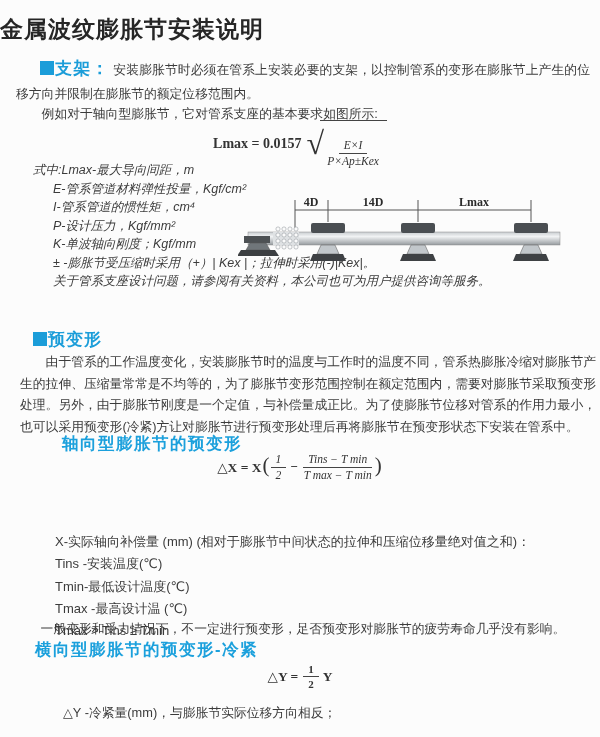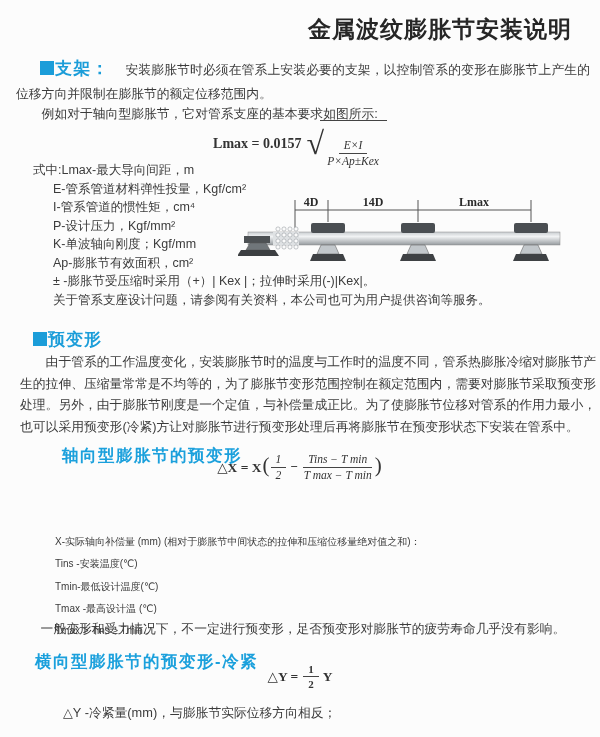--- a/index.html
+++ b/index.html
@@ -7,62 +7,62 @@
     width:600px;height:737px;
     font-family:"Liberation Sans","DejaVu Sans",sans-serif;
     background:#f4f4f4;
   }
   .page{
     position:relative;width:600px;height:737px;overflow:hidden;
     background:#fcfcfc;color:#3b3b3b;
   }
   .abs{position:absolute;}
   .page-title{
-    top:14px;left:0;width:572px;text-align:right;
+    top:14px;left:0;width:572px;text-align:left;
     font-size:23px;font-weight:bold;color:#262626;letter-spacing:1px;
   }
   .sec-square{
     display:inline-block;width:14px;height:14px;background:#1b9dd9;
     vertical-align:-1px;margin-right:1px;
   }
   .sec-title{
-    font-size:17px;font-weight:bold;color:#1b9dd9;margin-right:16px;letter-spacing:1px;
+    font-size:17px;font-weight:bold;color:#1b9dd9;margin-right:4px;letter-spacing:1px;
   }
   .body-txt{font-size:12.8px;line-height:24px;}
   .p-support{top:57px;left:16px;width:574px;text-indent:24px;text-align:justify;}
   .p-example{top:102px;left:16px;width:574px;text-indent:2em;}
   
   .formula{display:flex;align-items:center;justify-content:center;
     font-family:"Liberation Serif","DejaVu Serif",serif;color:#333;}
   .f1{top:120px;left:0;width:600px;}
   .f1 .f-lhs{font-weight:bold;font-size:14px;margin-right:5px;}
   .sqrt-glyph{font-size:32px;line-height:30px;font-weight:400;margin-right:-4px;transform:translateY(-1px);}
   .radicand{border-top:1.6px solid #444;padding:14px 6px 0 5px;}
   .frac{display:inline-flex;flex-direction:column;align-items:center;
     font-size:11.5px;font-style:italic;line-height:1.3;}
   .frac .num{border-bottom:1px solid #444;padding:0 5px;}
   .frac .den{padding:0 2px;}
   
   .defs{top:161px;left:33px;width:540px;font-size:12.5px;line-height:18.5px;}
-  .def-item{padding-left:20px;}
+  .def-item{padding-left:20px;font-style:italic;}
   .def-item.first{padding-left:0;}
   
   .diagram{top:192px;left:238px;}
   .dim-label{font-family:"Liberation Serif","DejaVu Serif",serif;font-weight:bold;font-size:12px;fill:#2b2b2b;}
   .p-predeform{top:351px;left:20px;width:576px;text-indent:2em;text-align:justify;line-height:21.5px;}
   .sub-heading{
-    font-size:16.5px;font-weight:bold;color:#1ba0dc;letter-spacing:1.5px;margin-top:12px;
+    font-size:16.5px;font-weight:bold;color:#1ba0dc;letter-spacing:1.5px;
   }
   .h-axial{top:433px;left:62px;}
   .f2{top:452px;left:0;width:600px;font-size:13px;text-align:center;}
   .f2 .f-lhs{font-weight:bold;font-size:13.5px;}
   .f2 .paren{font-size:21px;font-weight:400;margin:0 1px;transform:translateY(-2px);}
   .f2 .minus{margin:0 4px;font-weight:bold;}
   .p-axial-explain{top:489px;left:15px;width:576px;text-indent:2em;text-align:justify;line-height:21.5px;}
-  .axial-items{top:531px;left:55px;width:530px;font-size:10px;line-height:22.3px;}
+  .axial-items{top:531px;left:55px;width:530px;font-size:13px;line-height:22.3px;}
   .p-axial-close{top:617px;left:15px;width:576px;text-indent:2em;}
   .h-lateral{top:639px;left:35px;}
   .f3{top:662px;left:0;width:600px;font-size:13.5px;}
   .f3 .f-lhs,.f3 .f-rhs{font-weight:bold;}
   .f3 .f-rhs{margin-left:4px;}
   .f3 .frac{font-style:normal;font-weight:bold;font-size:11px;margin-left:5px;}
   .p-final{top:701px;left:63px;width:520px;}
 </style>
 </head>
 <body>
@@ -85,21 +85,20 @@
       </span>
     </span>
   </div>
 
   <div class="abs defs">
     <div class="def-item first">式中:Lmax-最大导向间距，m</div>
     <div class="def-item">E-管系管道材料弹性投量，Kgf/cm²</div>
     <div class="def-item">I-管系管道的惯性矩，cm⁴</div>
     <div class="def-item">P-设计压力，Kgf/mm²</div>
     <div class="def-item">K-单波轴向刚度；Kgf/mm</div>
-    <div class="def-item">Ap-膨胀节有效面积，cm²</div>
     <div class="def-item">± -膨胀节受压缩时采用（+）| Kex |；拉伸时采用(-)|Kex|。</div>
     <div class="def-item">关于管系支座设计问题，请参阅有关资料，本公司也可为用户提供咨询等服务。</div>
   </div>
 
   <svg class="abs diagram" width="330" height="80" viewBox="0 0 330 80">
     <defs>
       <linearGradient id="pipeGrad" x1="0" y1="0" x2="0" y2="1">
         <stop offset="0" stop-color="#c9cdd0"></stop>
         <stop offset="0.35" stop-color="#f1f3f4"></stop>
         <stop offset="1" stop-color="#969b9f"></stop>

